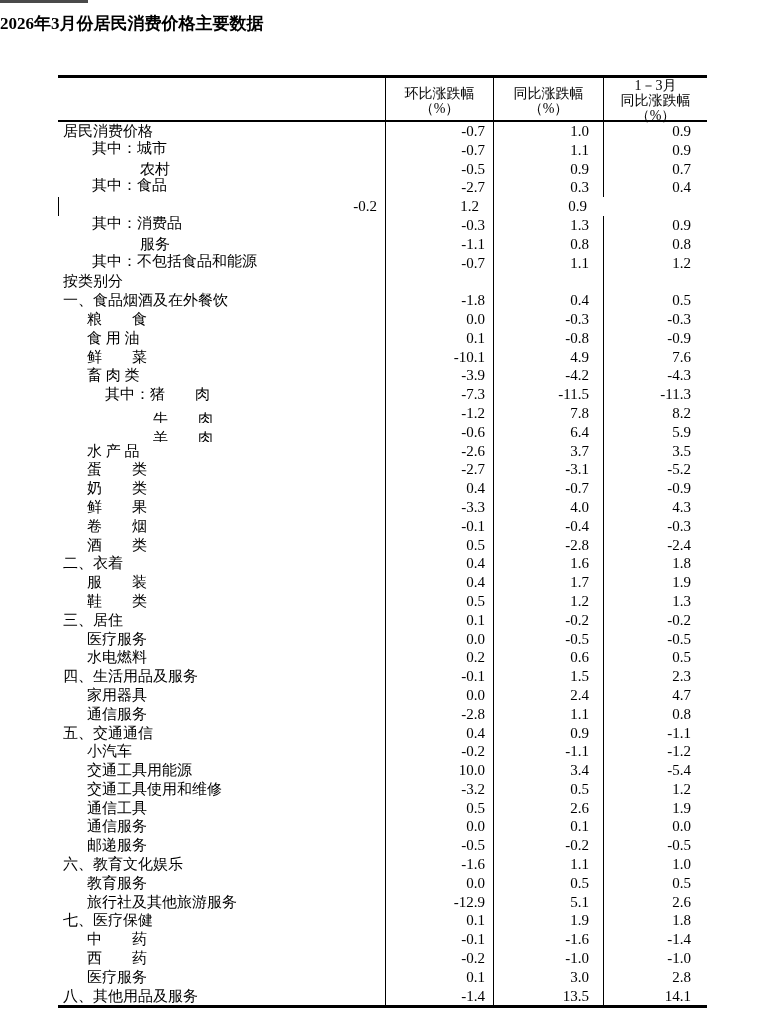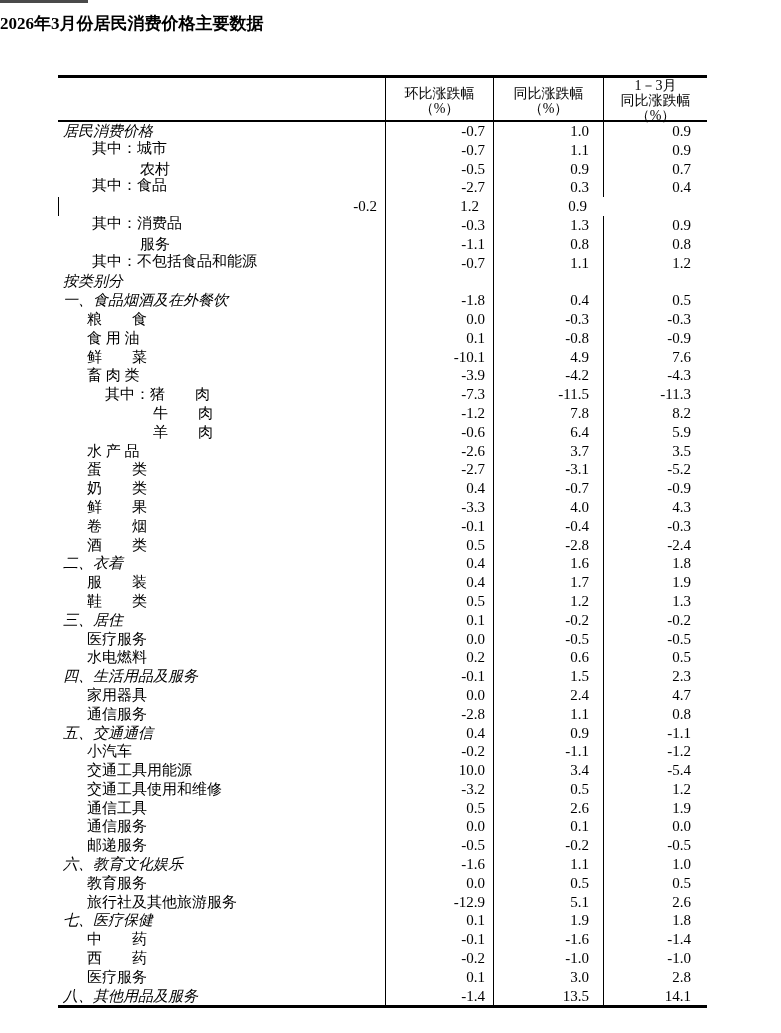--- a/index.html
+++ b/index.html
@@ -15,26 +15,26 @@
   .hcell { display:flex; align-items:center; justify-content:center; text-align:center;
            font-size:14px; line-height:1.08; white-space:pre-line; }
   .hcell.vline { border-left:1px solid #000; }
   .row { display:grid; grid-template-columns:327px 108px 110px 104px; height:18.8px; }
   .cell { font-size:15px; line-height:18.8px; overflow:hidden; }
   .label { white-space:pre; }
   .num { text-align:right; border-left:1px solid #000; }
   .c1 { padding-right:8px; }
   .c2 { padding-right:14px; }
   .c3 { padding-right:16px; }
-  .i0 { padding-left:5px;font-style:italic; }
+  .i0 { padding-left:5px; }
   .i1 { padding-left:34px;font-family:Liberation Mono, monospace; }
   .i2 { padding-left:82px; }
   .i3 { padding-left:29px; }
   .i4 { padding-left:47px; }
-  .i5 { padding-left:95px; }
+  .i5 { padding-left:95px;margin-top:6px; }
 </style>
 </head>
 <body>
 
 <div class="top-sliver"></div>
 
 <div class="page-title">2026年3月份居民消费价格主要数据</div>
 
 <div class="tbl">
   <div class="thead">

